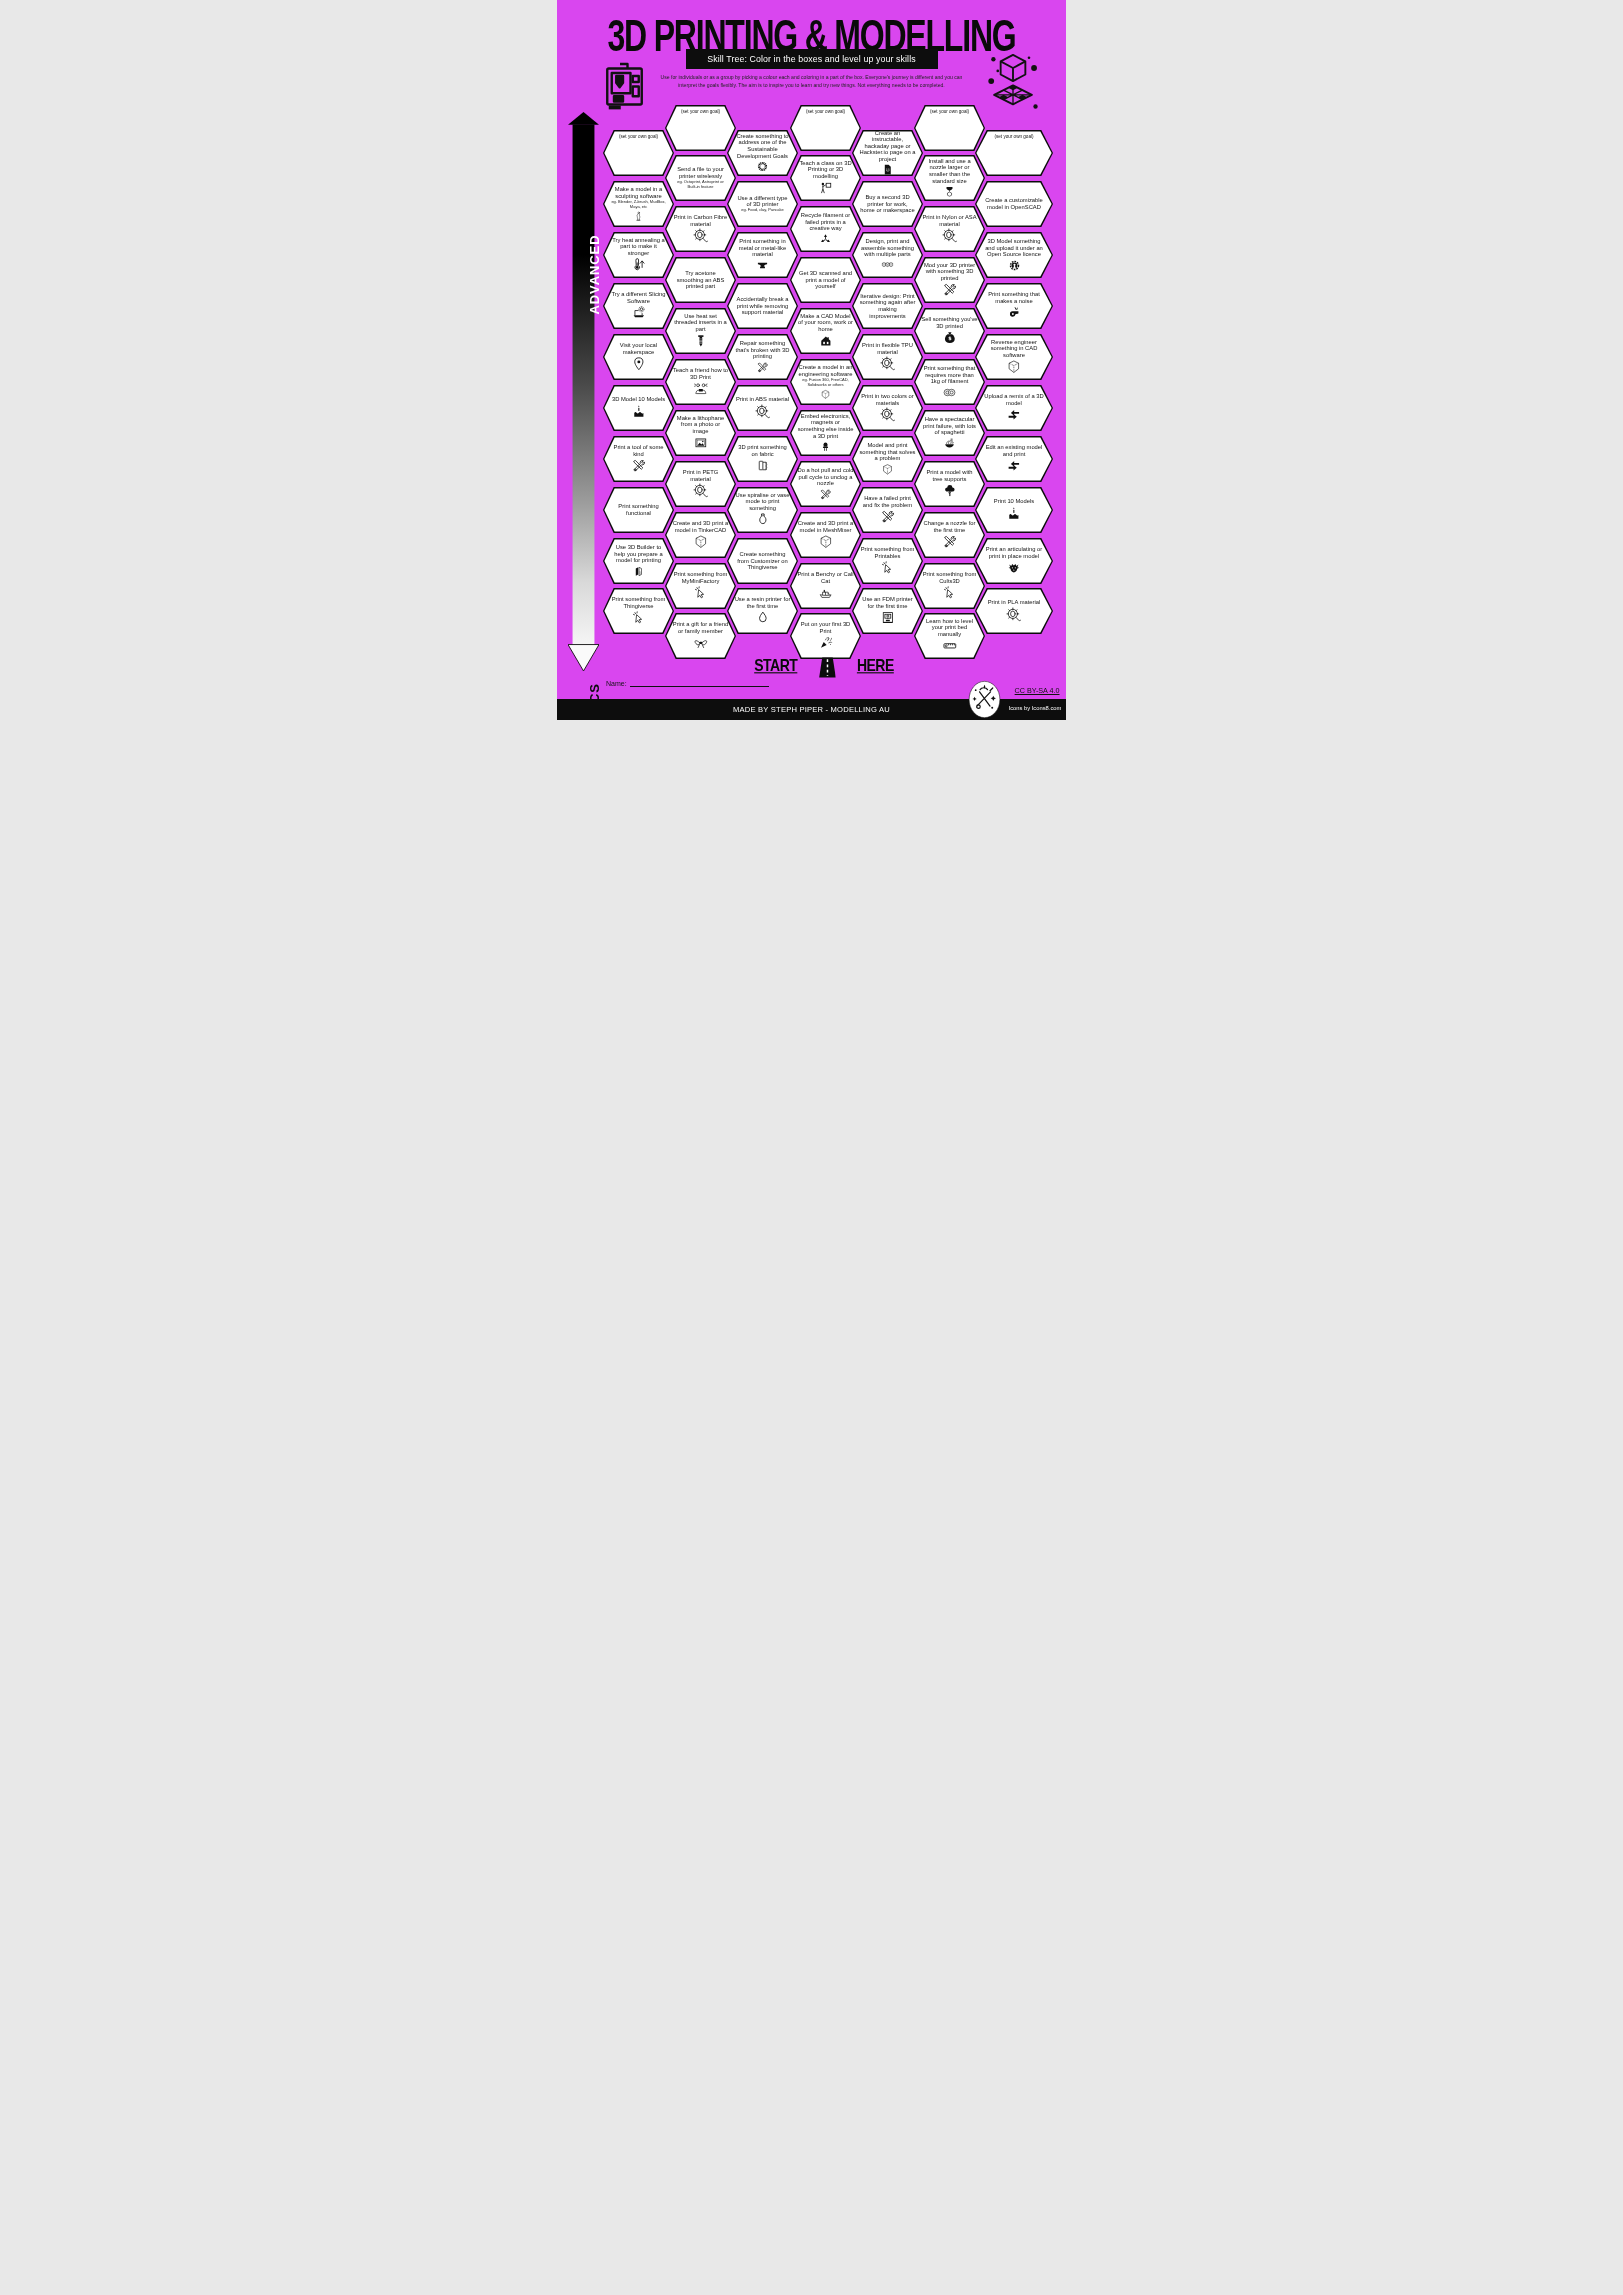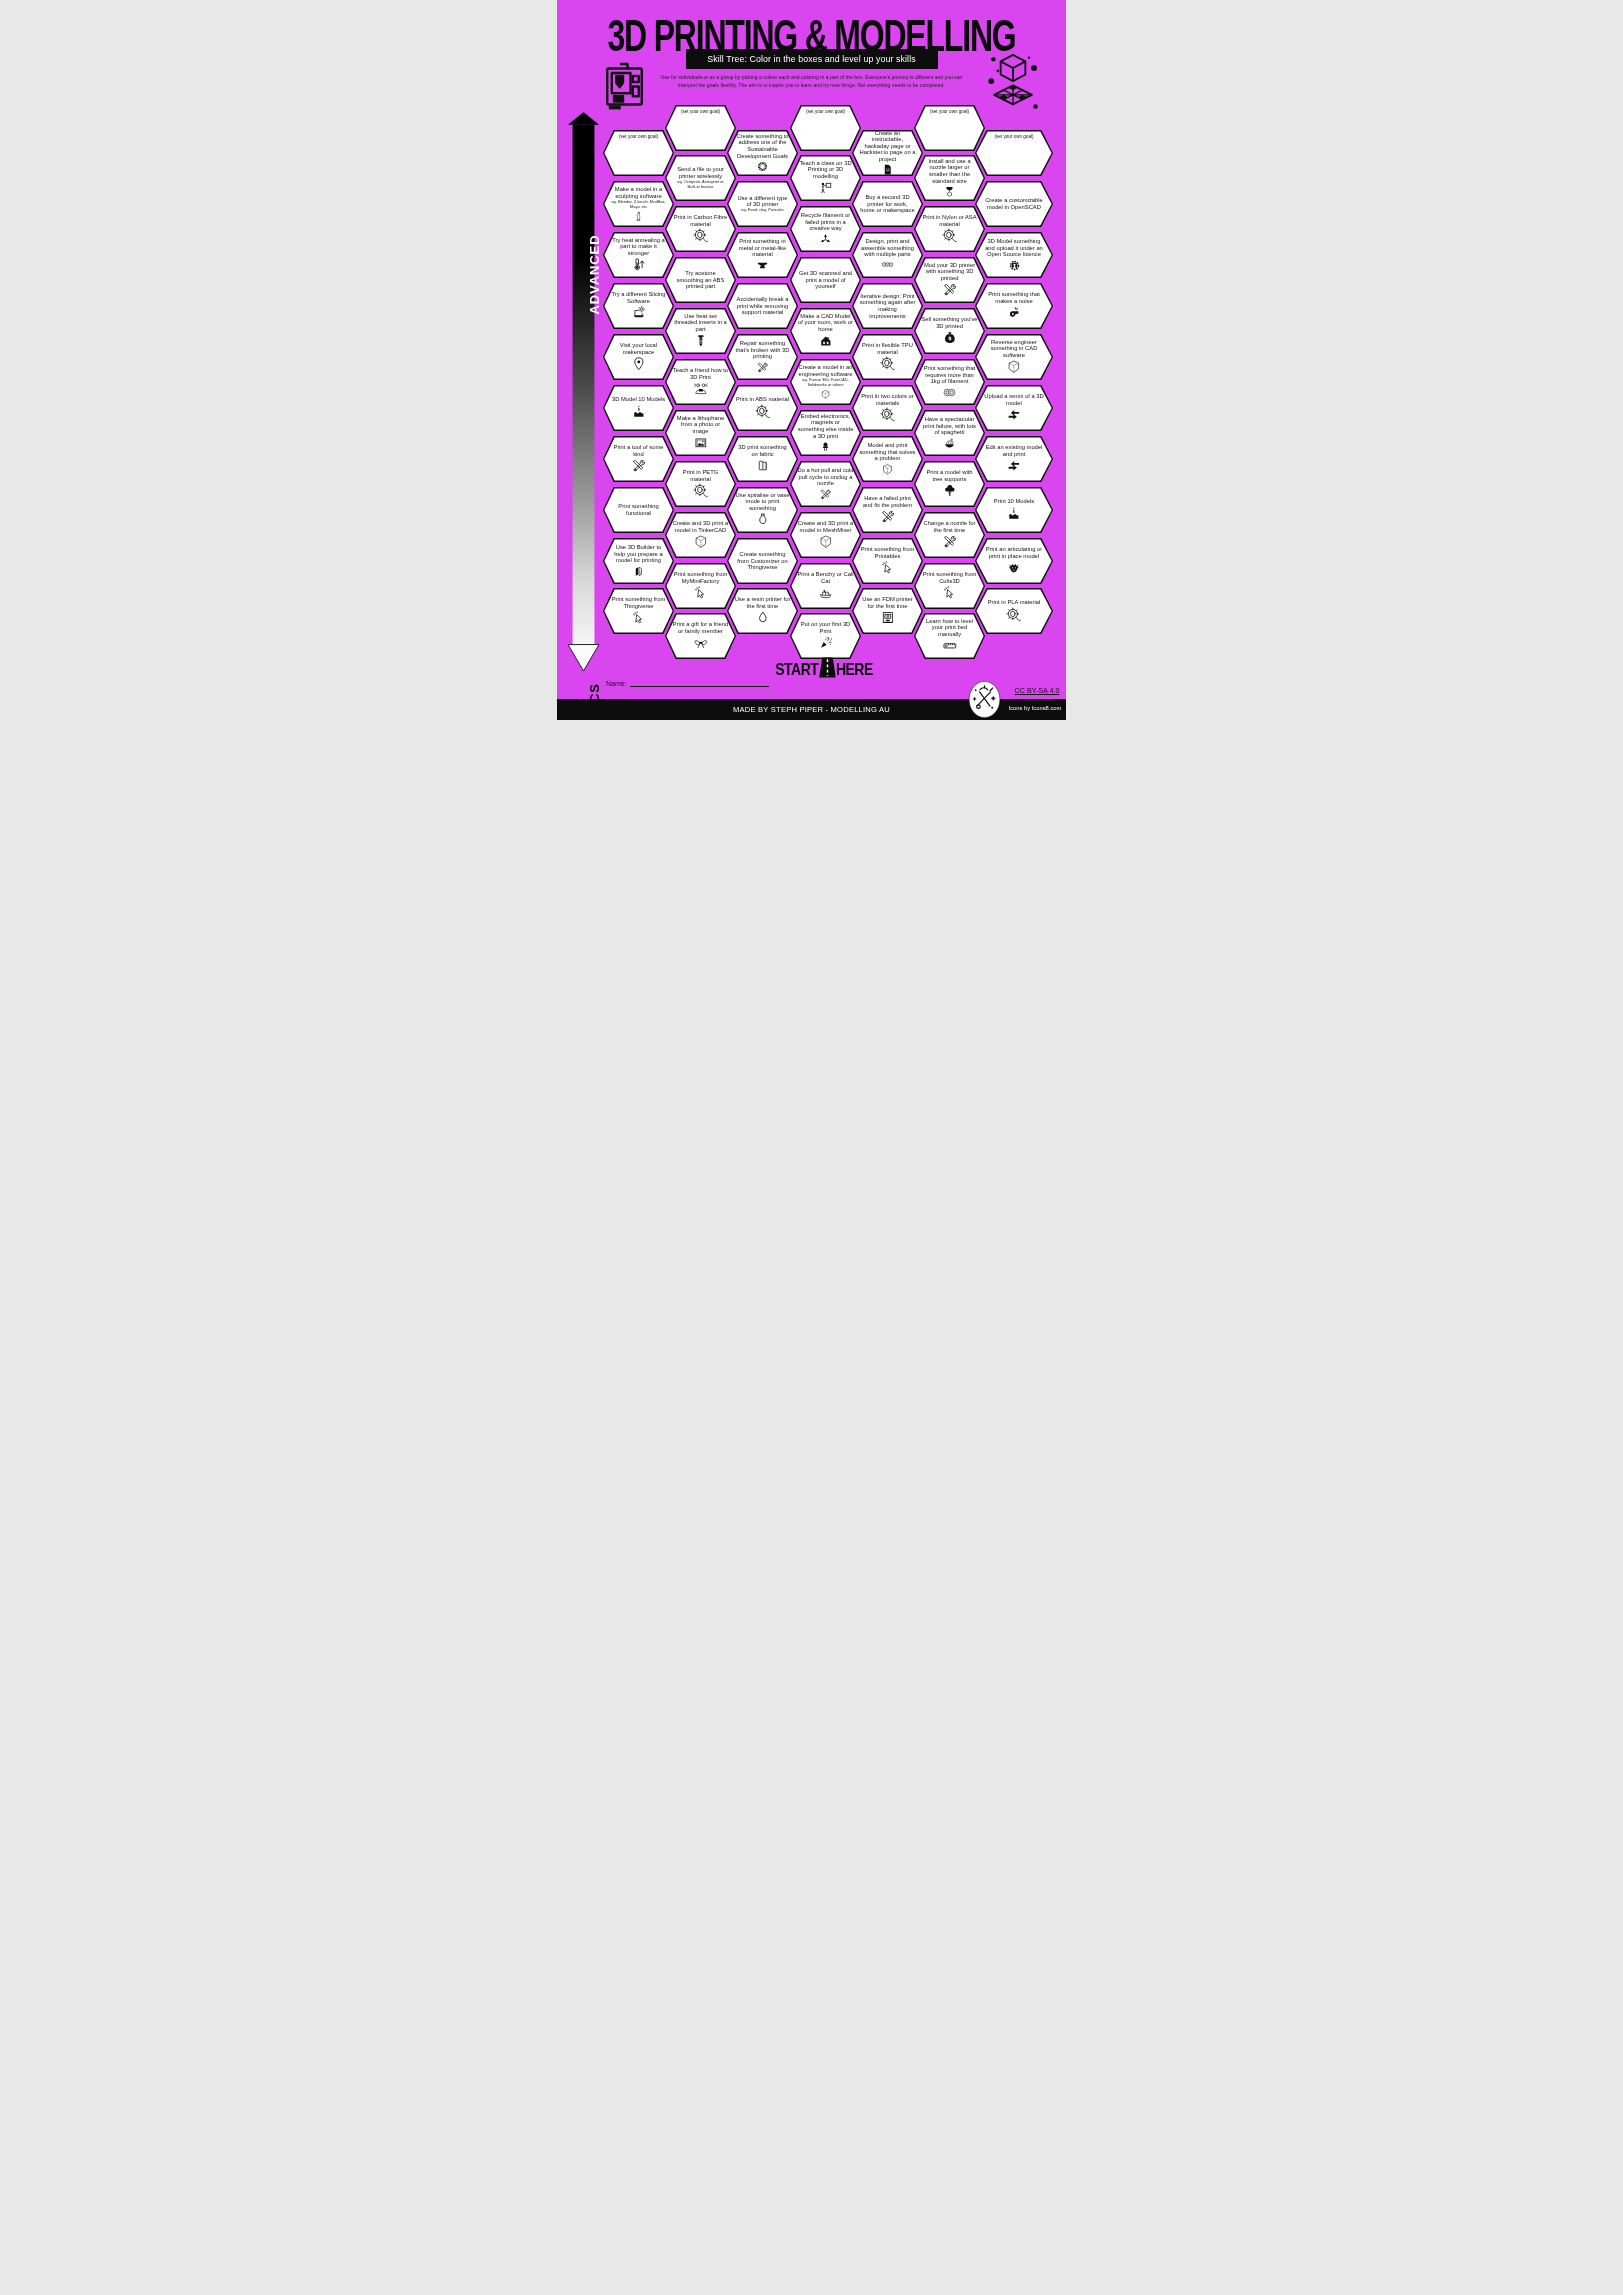--- a/index.html
+++ b/index.html
@@ -27,21 +27,21 @@
   .hex-c{position:absolute;inset:1.4px 7.4px;display:flex;flex-direction:column;align-items:center;
          justify-content:center;text-align:center;gap:0.5px;}
   .hex-c.goal{justify-content:flex-start;padding-top:2.3px;}
   .hex-label{font-size:5.8px;line-height:1.13;}
   .goal .hex-label{font-size:4.6px;}
   .hex-sub{font-size:4px;line-height:1.2;color:#1a1a1a;}
   .hex-icon{margin-top:0.5px;}
   .hex-icon svg{display:block;}
   
   .start{position:absolute;top:657px;left:50%;transform:translateX(-50%) translateX(12.5px);
-         display:flex;align-items:center;gap:0;}
+         display:flex;align-items:flex-start;gap:21px;text-decoration:underline;}
   .start-word{font-size:14px;font-weight:900;letter-spacing:-0.5px;transform:scaleY(1.2);color:#0a0a0a;}
   .name-row{position:absolute;top:679px;left:49px;display:flex;align-items:flex-end;font-size:7px;}
   .name-line{display:inline-block;width:139px;height:7px;border-bottom:1.2px solid #111;margin-left:3.7px;}
   .footer-bar{position:absolute;left:0;bottom:0;width:100%;height:21px;background:#0d0d0d;}
   .made-by{position:absolute;left:0;bottom:0;width:100%;height:21px;display:flex;align-items:center;
            justify-content:center;color:#fff;font-size:7.6px;letter-spacing:0.2px;}
   .license{position:absolute;top:686px;right:6.5px;font-size:7.2px;color:#111;text-decoration:underline;}
   .icons-credit{position:absolute;top:705px;right:4.6px;font-size:5.8px;color:#fff;z-index:4;}
   .mq-logo{position:absolute;left:411px;top:680px;z-index:5;}
 </style>

